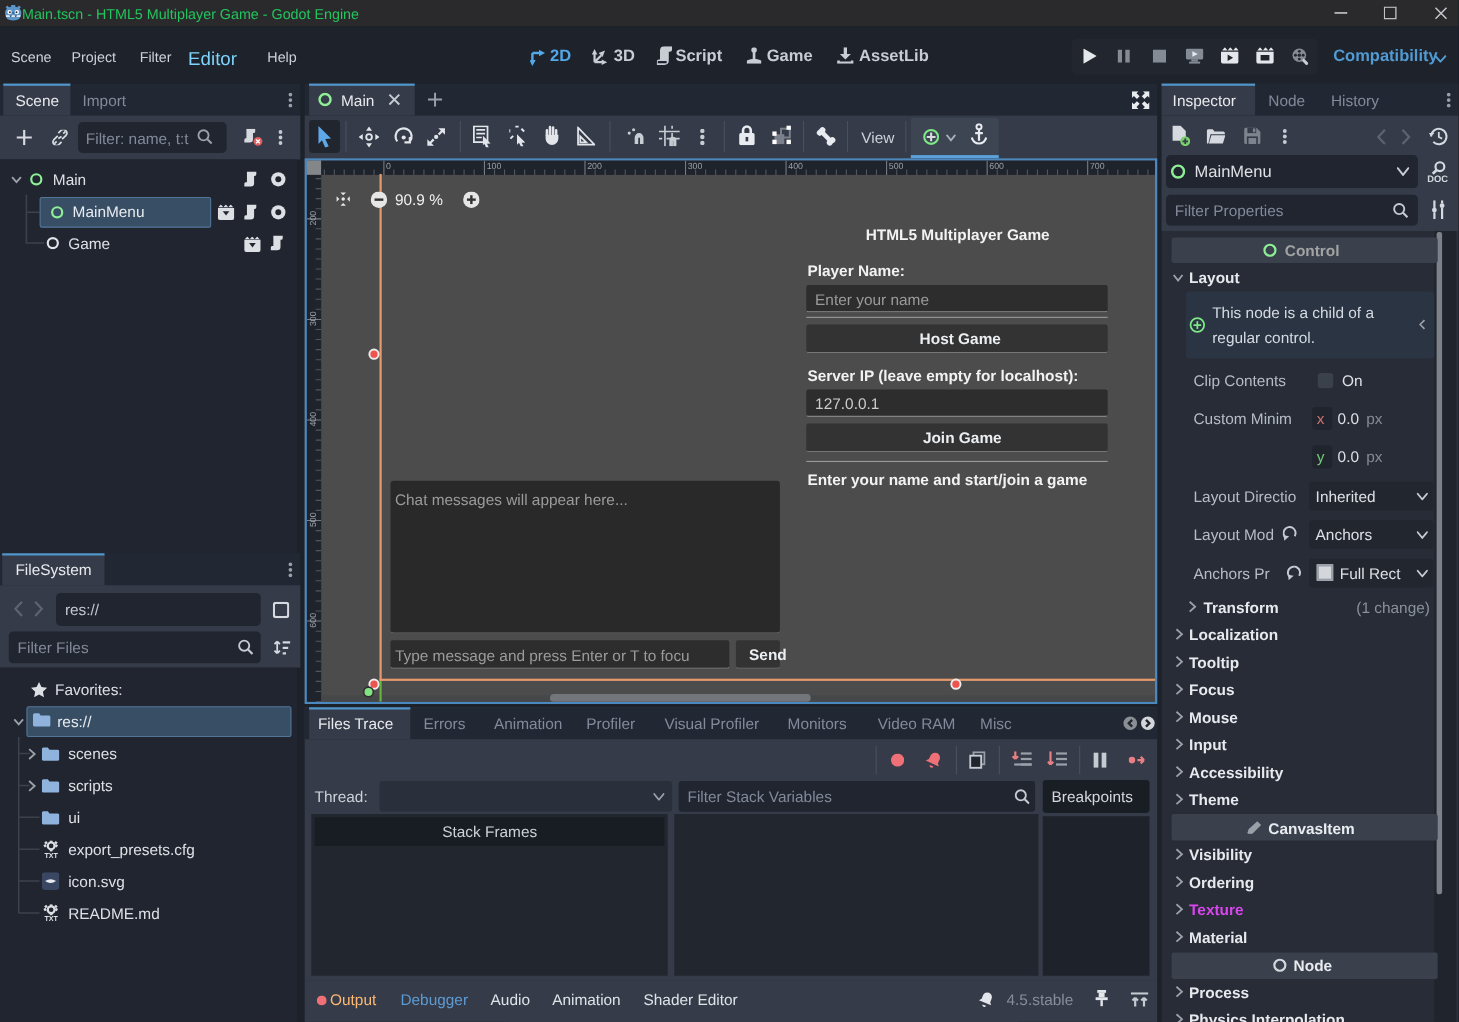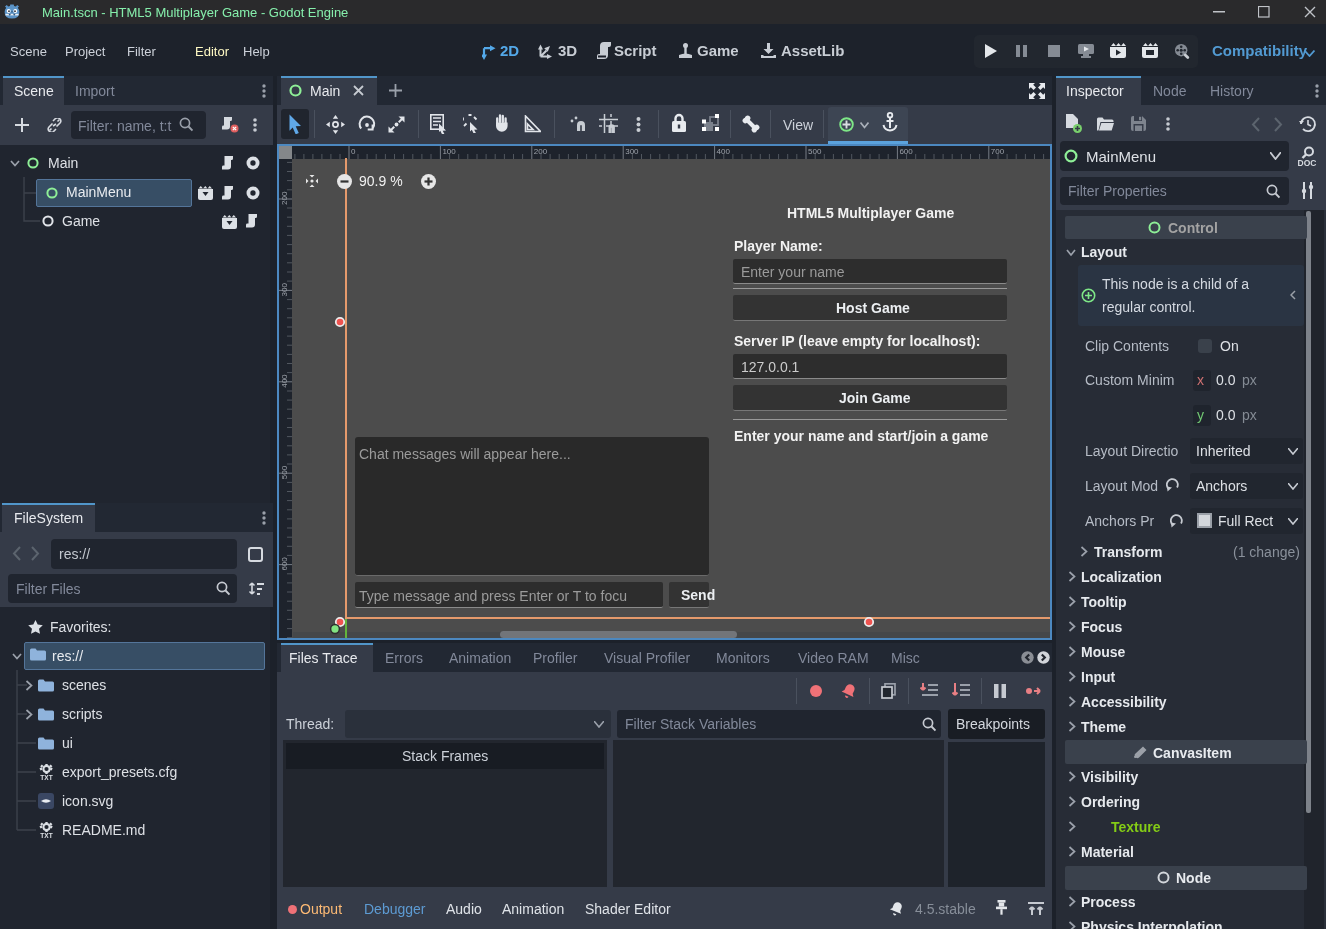--- a/index.html
+++ b/index.html
@@ -20,36 +20,36 @@
 <svg class="a" style="left:4px;top:4px" width="16" height="15" viewBox="0 0 16 15">
       <path d="M2.2 3.8 L1 2.5 L2.8 1 L4.2 2.6 Q5 2.2 6 2.1 L6.2 0.5 H9.8 L10 2.1 Q11 2.2 11.8 2.6 L13.2 1 L15 2.5 L13.8 3.8 Q15.4 5.6 15.4 8 Q15.4 14.6 8 14.6 Q0.6 14.6 0.6 8 Q0.6 5.6 2.2 3.8 Z" fill="#5b94c8"></path>
       <rect x="1.5" y="9.8" width="13" height="1.6" fill="#e8edf2"></rect>
       <path d="M4.5 9.8 L5.3 11.4 H6.1 L6.9 9.8 Z M9.1 9.8 L9.9 11.4 H10.7 L11.5 9.8 Z" fill="#30557a"></path>
       <circle cx="4.7" cy="7" r="2" fill="#fff"></circle>
       <circle cx="11.3" cy="7" r="2" fill="#fff"></circle>
       <circle cx="5" cy="7.2" r="0.9" fill="#2d3038"></circle>
       <circle cx="11" cy="7.2" r="0.9" fill="#2d3038"></circle>
       <rect x="7.2" y="6.7" width="1.6" height="1.8" rx="0.5" fill="#3a658f"></rect>
     </svg>
-<div class="row" style="left:42px;top:5px;font-size:13px;color:#86efac">Main.tscn - HTML5 Multiplayer Game - Godot Engine</div>
+<div class="row" style="left:20px;top:5px;font-size:13px;color:#22c55e">Main.tscn - HTML5 Multiplayer Game - Godot Engine</div>
 <svg class="a" style="left:1213px;top:11px" width="12" height="2">
       <rect width="12" height="1.5" fill="#c0c3c8"></rect>
     </svg>
 <svg class="a" style="left:1258px;top:6px" width="12" height="12">
       <rect x="0.5" y="0.5" width="10.5" height="10.5" fill="none" stroke="#c0c3c8" stroke-width="1.2"></rect>
     </svg>
 <svg class="a" style="left:1304px;top:6px" width="12" height="12">
       <path d="M1 1 L11 11 M11 1 L1 11" stroke="#c0c3c8" stroke-width="1.4"></path>
     </svg>
 
 <div class="a" style="left:0;top:24px;width:1326px;height:52px;background:#1d222b"></div>
 <div class="row" style="left:10px;top:44px;color:#ccd1d9;font-size:13px">Scene</div>
 <div class="row" style="left:65px;top:44px;color:#ccd1d9;font-size:13px">Project</div>
 <div class="row" style="left:127px;top:44px;color:#ccd1d9;font-size:13px">Filter</div>
-<div class="row" style="left:195px;top:44px;color:#fef9c3;font-size:13px">Editor</div>
+<div class="row" style="left:171px;top:44px;color:#7dd3fc;font-size:17px">Editor</div>
 <div class="row" style="left:243px;top:44px;color:#ccd1d9;font-size:13px">Help</div>
 
 <svg class="ic" style="left:482px;top:45px" width="14" height="15" viewBox="0 0 14 15">
       <path d="M2 3.2 H9 M2 3.2 V10.5" fill="none" stroke="#53a8e8" stroke-width="2.2"></path>
       <path d="M8 0.2 L13.5 3.2 L8 6.2 Z" fill="#53a8e8"></path>
       <path d="M-1 9.5 L2 15 L5 9.5 Z" fill="#53a8e8"></path>
     </svg>
 <div class="row b" style="left:500px;top:42px;font-size:15px;color:#53a8e8">2D</div>
 <svg class="ic" style="left:538px;top:44px" width="14" height="15" viewBox="0 0 14 15">
       <path d="M2.5 12.5 V5 M2.5 12.5 H10 M2.5 12.5 L8.5 6.5" fill="none" stroke="#c8cdd4" stroke-width="2"></path>
@@ -838,21 +838,21 @@
       <path d="M1.5 1 L6.5 5.5 L1.5 10" fill="none" stroke="#9ba1ab" stroke-width="1.7"></path>
     </svg>
 <div class="row b" style="left:1081px;top:769px;color:#e6e9ed">Visibility</div>
 <svg class="ic" style="left:1068px;top:796px" width="8" height="11">
       <path d="M1.5 1 L6.5 5.5 L1.5 10" fill="none" stroke="#9ba1ab" stroke-width="1.7"></path>
     </svg>
 <div class="row b" style="left:1081px;top:794px;color:#e6e9ed">Ordering</div>
 <svg class="ic" style="left:1068px;top:821px" width="8" height="11">
       <path d="M1.5 1 L6.5 5.5 L1.5 10" fill="none" stroke="#9ba1ab" stroke-width="1.7"></path>
     </svg>
-<div class="row b" style="left:1111px;top:819px;color:#84cc16">Texture</div>
+<div class="row b" style="left:1081px;top:819px;color:#d946ef">Texture</div>
 <svg class="ic" style="left:1068px;top:846px" width="8" height="11">
       <path d="M1.5 1 L6.5 5.5 L1.5 10" fill="none" stroke="#9ba1ab" stroke-width="1.7"></path>
     </svg>
 <div class="row b" style="left:1081px;top:844px;color:#e6e9ed">Material</div>
 
 <div class="a" style="left:1065px;top:866px;width:242px;height:24px;background:#3a414c;border-radius:2px"></div>
 <svg class="ic" style="left:1157px;top:871px" width="13" height="13">
       <circle cx="6.5" cy="6.5" r="5" fill="none" stroke="#d3d7dc" stroke-width="2"></circle>
     </svg>
 <div class="row b" style="left:1176px;top:870px;color:#e8ebef">Node</div>

